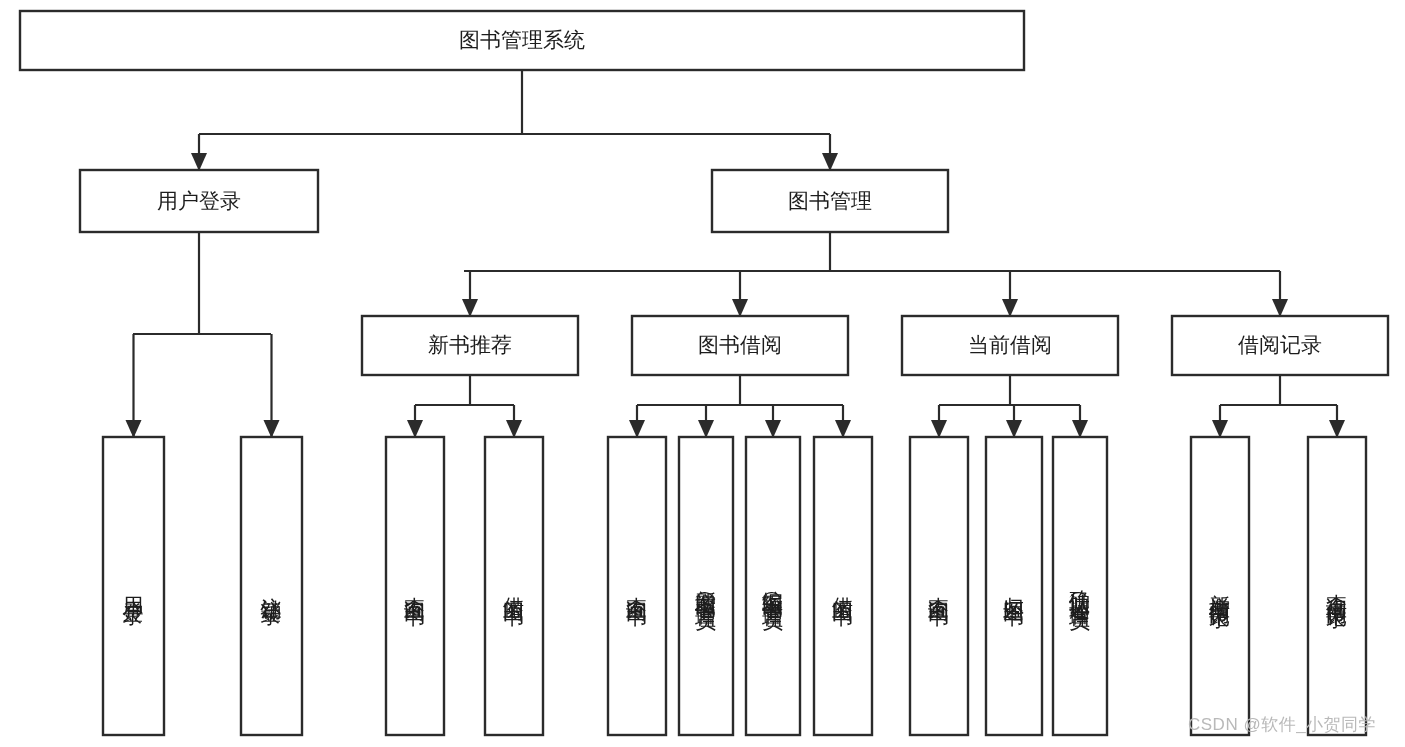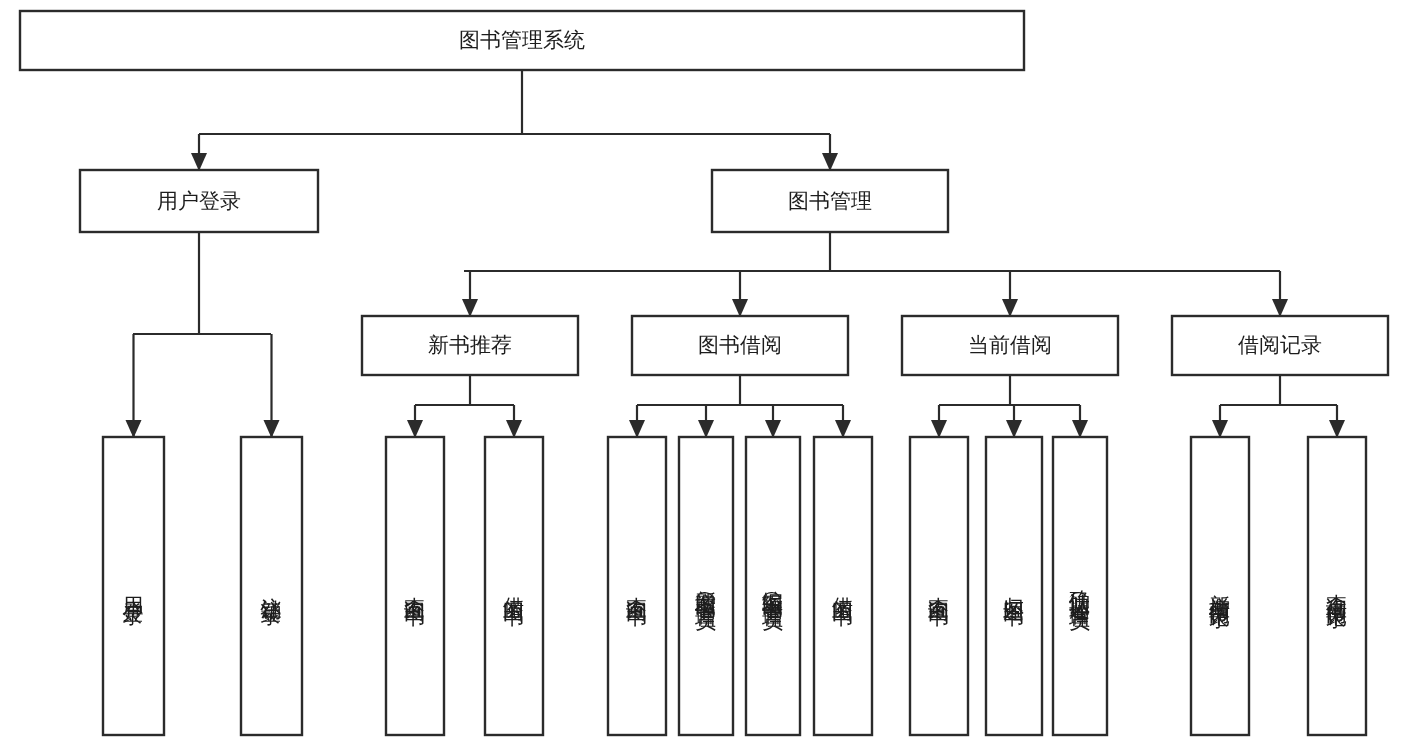--- a/index.html
+++ b/index.html
@@ -225,13 +225,14 @@
       <div class="node-label-v" style="left: 608px; top: 437px; width: 58px; height: 298px;">查询图书</div>
       <div class="node-label-v" style="left: 679px; top: 437px; width: 54px; height: 298px;">新增图书（管理员）</div>
       <div class="node-label-v" style="left: 746px; top: 437px; width: 54px; height: 298px;">编辑图书（管理员）</div>
       <div class="node-label-v" style="left: 814px; top: 437px; width: 58px; height: 298px;">借阅图书</div>
       <div class="node-label-v" style="left: 910px; top: 437px; width: 58px; height: 298px;">查询图书</div>
       <div class="node-label-v" style="left: 986px; top: 437px; width: 56px; height: 298px;">归还图书</div>
       <div class="node-label-v" style="left: 1053px; top: 437px; width: 54px; height: 298px;">确认归还（管理员）</div>
       <div class="node-label-v" style="left: 1191px; top: 437px; width: 58px; height: 298px;">新增借阅记录</div>
       <div class="node-label-v" style="left: 1308px; top: 437px; width: 58px; height: 298px;">查询借阅记录</div>
     </div>
+  <div class="watermark">CSDN @软件_小贺同学</div>
 </div>
 
 </body></html>

